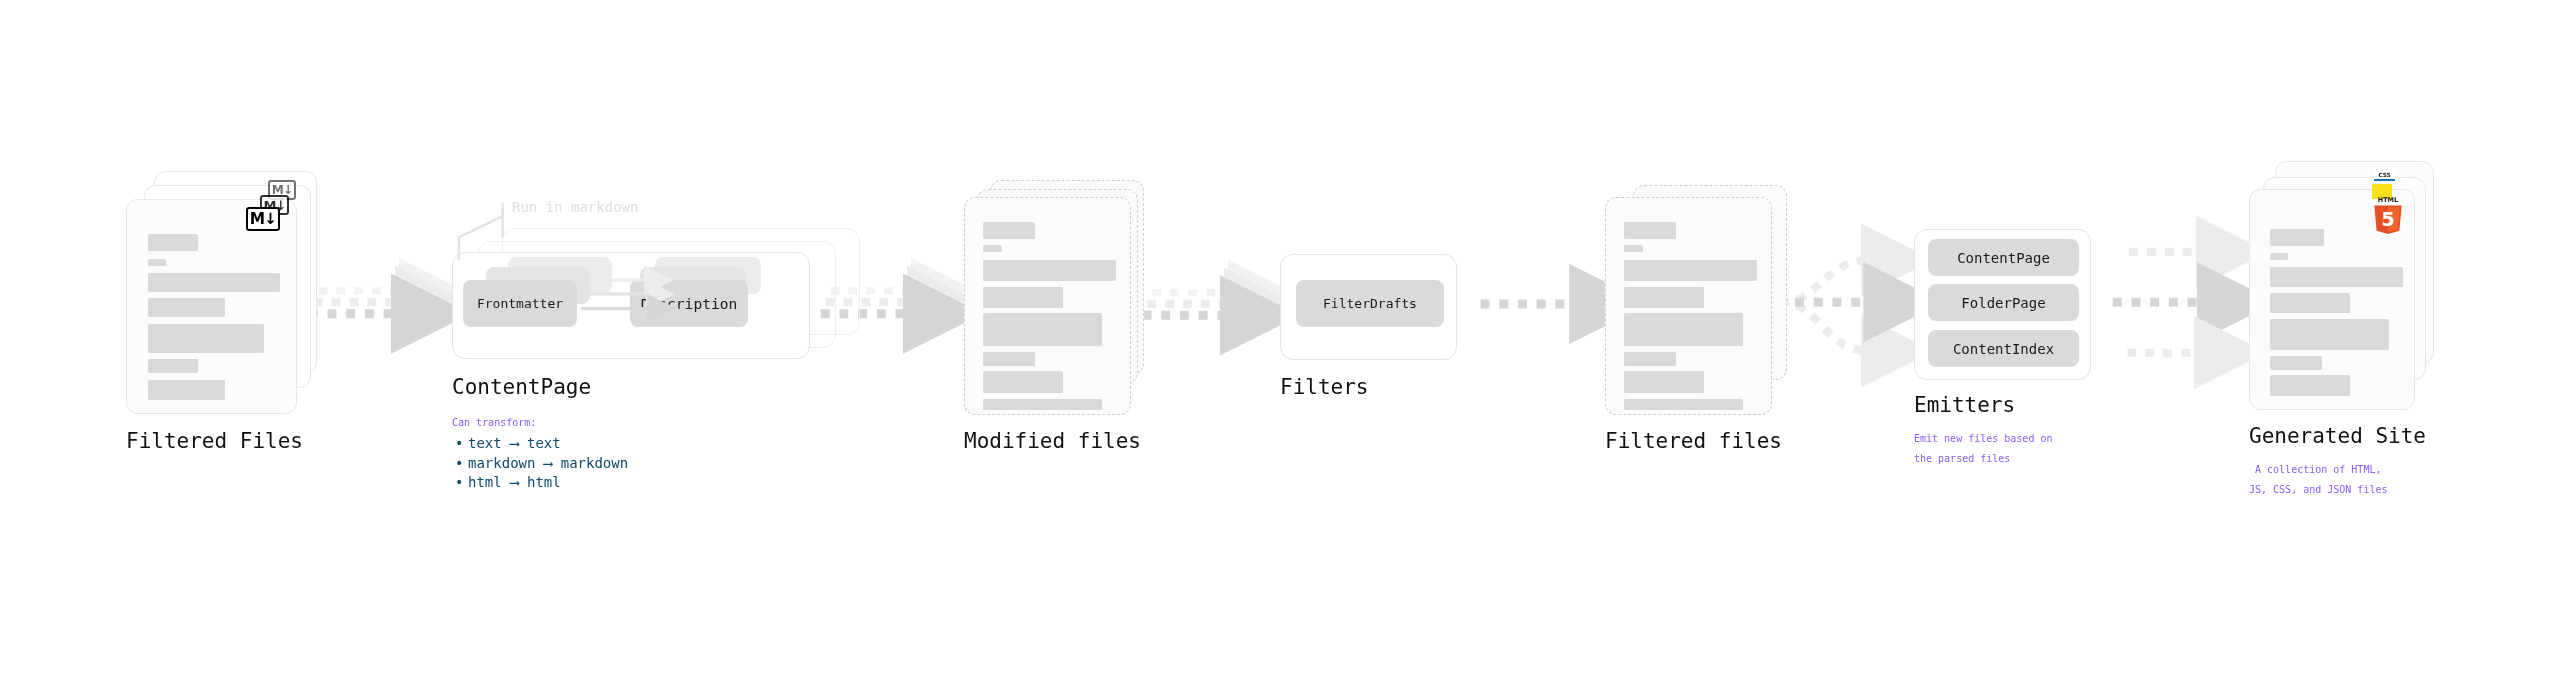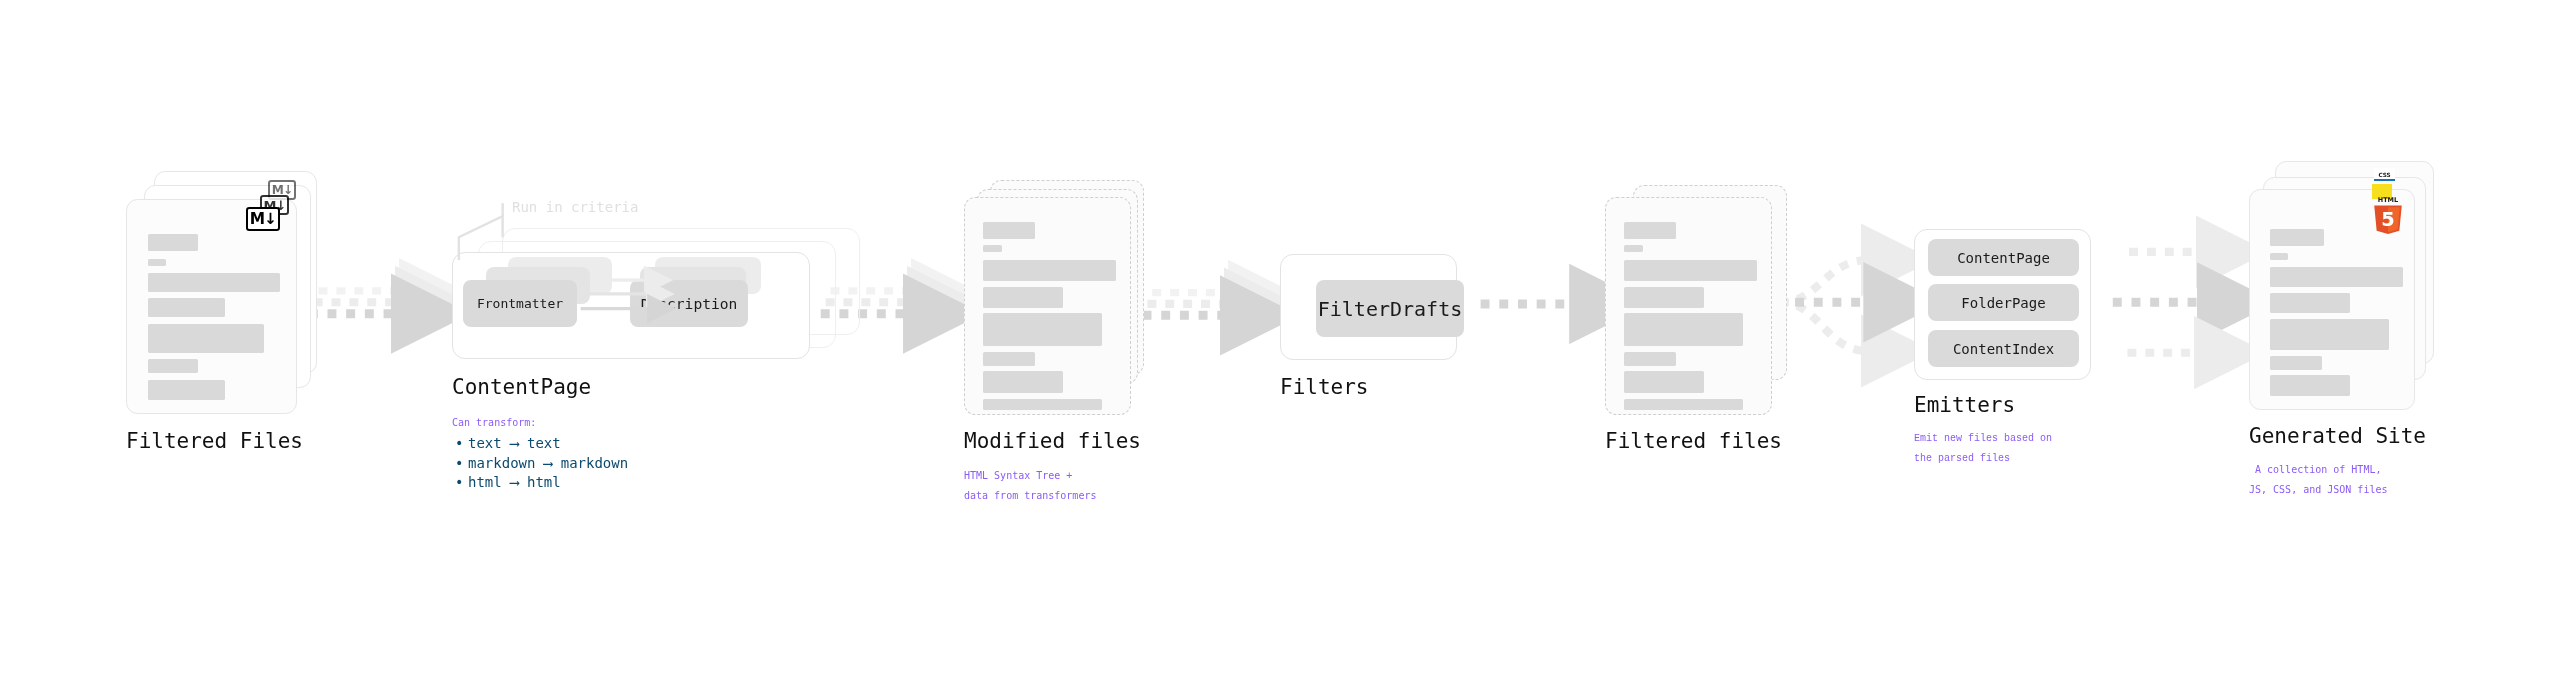--- a/index.html
+++ b/index.html
@@ -201,21 +201,21 @@
     <svg width="244" height="73" style="left:569px;top:268px;" viewBox="0 0 300 90">
       <line x1="28" y1="15" x2="96" y2="15" stroke="#ececec" stroke-width="4" marker-end="url(#ahf)"></line>
       <line x1="22" y1="32" x2="98" y2="32" stroke="#e4e4e4" stroke-width="4" marker-end="url(#ahf)"></line>
       <line x1="14" y1="50" x2="100" y2="50" stroke="#d9d9d9" stroke-width="4" marker-end="url(#ah)"></line>
     </svg>
 
     <svg width="244" height="73" style="left:452px;top:195px;" viewBox="0 0 300 90">
       <path d="M8,80 L8,52 L62,26 L62,52" fill="none" stroke="#e2e2e2" stroke-width="3"></path>
       <path d="M62,26 L62,10" fill="none" stroke="#e2e2e2" stroke-width="3"></path>
     </svg>
-    <div class="parallel-label" style="left:512px;top:199px;">Run in criteria</div>
+    <div class="parallel-label" style="left:512px;top:199px;">Run in markdown</div>
   </div>
 
   <div class="caption-title" style="left:452px;top:375px;">ContentPage</div>
   <div class="caption-sub" style="left:452px;top:413px;">Can transform:</div>
   <div class="caption-list" style="left:455px;top:434px;">
     <div class="li">
       <span class="dot">•</span><span>text ⟶ text</span>
     </div>
     <div class="li">
       <span class="dot">•</span><span>markdown ⟶ markdown</span>
@@ -235,25 +235,23 @@
         <div class="bar" style="left:18px;top:62px;width:133px;height:21px;"></div>
         <div class="bar" style="left:18px;top:89px;width:80px;height:21px;"></div>
         <div class="bar" style="left:18px;top:115px;width:119px;height:32.5px;"></div>
         <div class="bar" style="left:18px;top:154px;width:52px;height:14px;"></div>
         <div class="bar" style="left:18px;top:173px;width:80px;height:22px;"></div>
         <div class="bar" style="left:18px;top:201px;width:119px;height:10.6px;"></div>
       </div>
     </div>
   </div>
   <div class="caption-title" style="left:964px;top:429px;">Modified files</div>
-  <div class="caption-sub" style="left:964px;top:466px;">HTML Syntax Tree +
-data from transformers</div>
 
   <div class="groupbox" style="left:1280px;top:254px;width:177px;height:106px;"></div>
-  <div class="chip" style="left:1296px;top:280px;width:148px;height:57px;font-size:20px;margin-left:20px;">FilterDrafts</div>
+  <div class="chip" style="left:1296px;top:280px;width:148px;height:47px;font-size:13px;">FilterDrafts</div>
   <div class="caption-title" style="left:1280px;top:375px;">Filters</div>
 
   <div class="cardstack">
     <div class="card dashed" style="left:1633px;top:185px;width:154px;height:195px;"></div>
     <div class="card dashed" style="left:1605px;top:197px;width:167px;height:218px;">
       <div class="card-body">
         <div class="bar" style="left:18px;top:24.4px;width:52px;height:16.3px;"></div>
         <div class="bar" style="left:18px;top:47px;width:18.7px;height:6.5px;"></div>
         <div class="bar" style="left:18px;top:62px;width:133px;height:21px;"></div>
         <div class="bar" style="left:18px;top:89px;width:80px;height:21px;"></div>
@@ -264,21 +262,21 @@
       </div>
     </div>
   </div>
   <div class="caption-title" style="left:1605px;top:429px;">Filtered files</div>
 
   <div class="groupbox" style="left:1914px;top:229px;width:177px;height:151px;"></div>
   <div class="chip" style="left:1928px;top:239px;width:151px;height:37px;font-size:14px;">ContentPage</div>
   <div class="chip" style="left:1928px;top:284px;width:151px;height:37px;font-size:14px;">FolderPage</div>
   <div class="chip" style="left:1928px;top:330px;width:151px;height:37px;font-size:14px;">ContentIndex</div>
   <div class="caption-title" style="left:1914px;top:393px;">Emitters</div>
-  <div class="caption-sub" style="left:1914px;top:429px;font-family:Liberation Mono, monospace;">Emit new files based on
+  <div class="caption-sub" style="left:1914px;top:429px;">Emit new files based on
 the parsed files</div>
 
   <div class="cardstack">
     <div class="card" style="left:2275px;top:161px;width:159px;height:203px;"></div>
     <div class="card" style="left:2263px;top:177px;width:163px;height:203px;"></div>
     <div class="card" style="left:2249px;top:189px;width:166px;height:221px;">
       <div class="card-body">
         <div class="bar" style="left:19.5px;top:39px;width:54px;height:17px;"></div>
         <div class="bar" style="left:19.5px;top:63px;width:18.7px;height:6.5px;"></div>
         <div class="bar" style="left:19.5px;top:77px;width:133px;height:20.3px;"></div>

